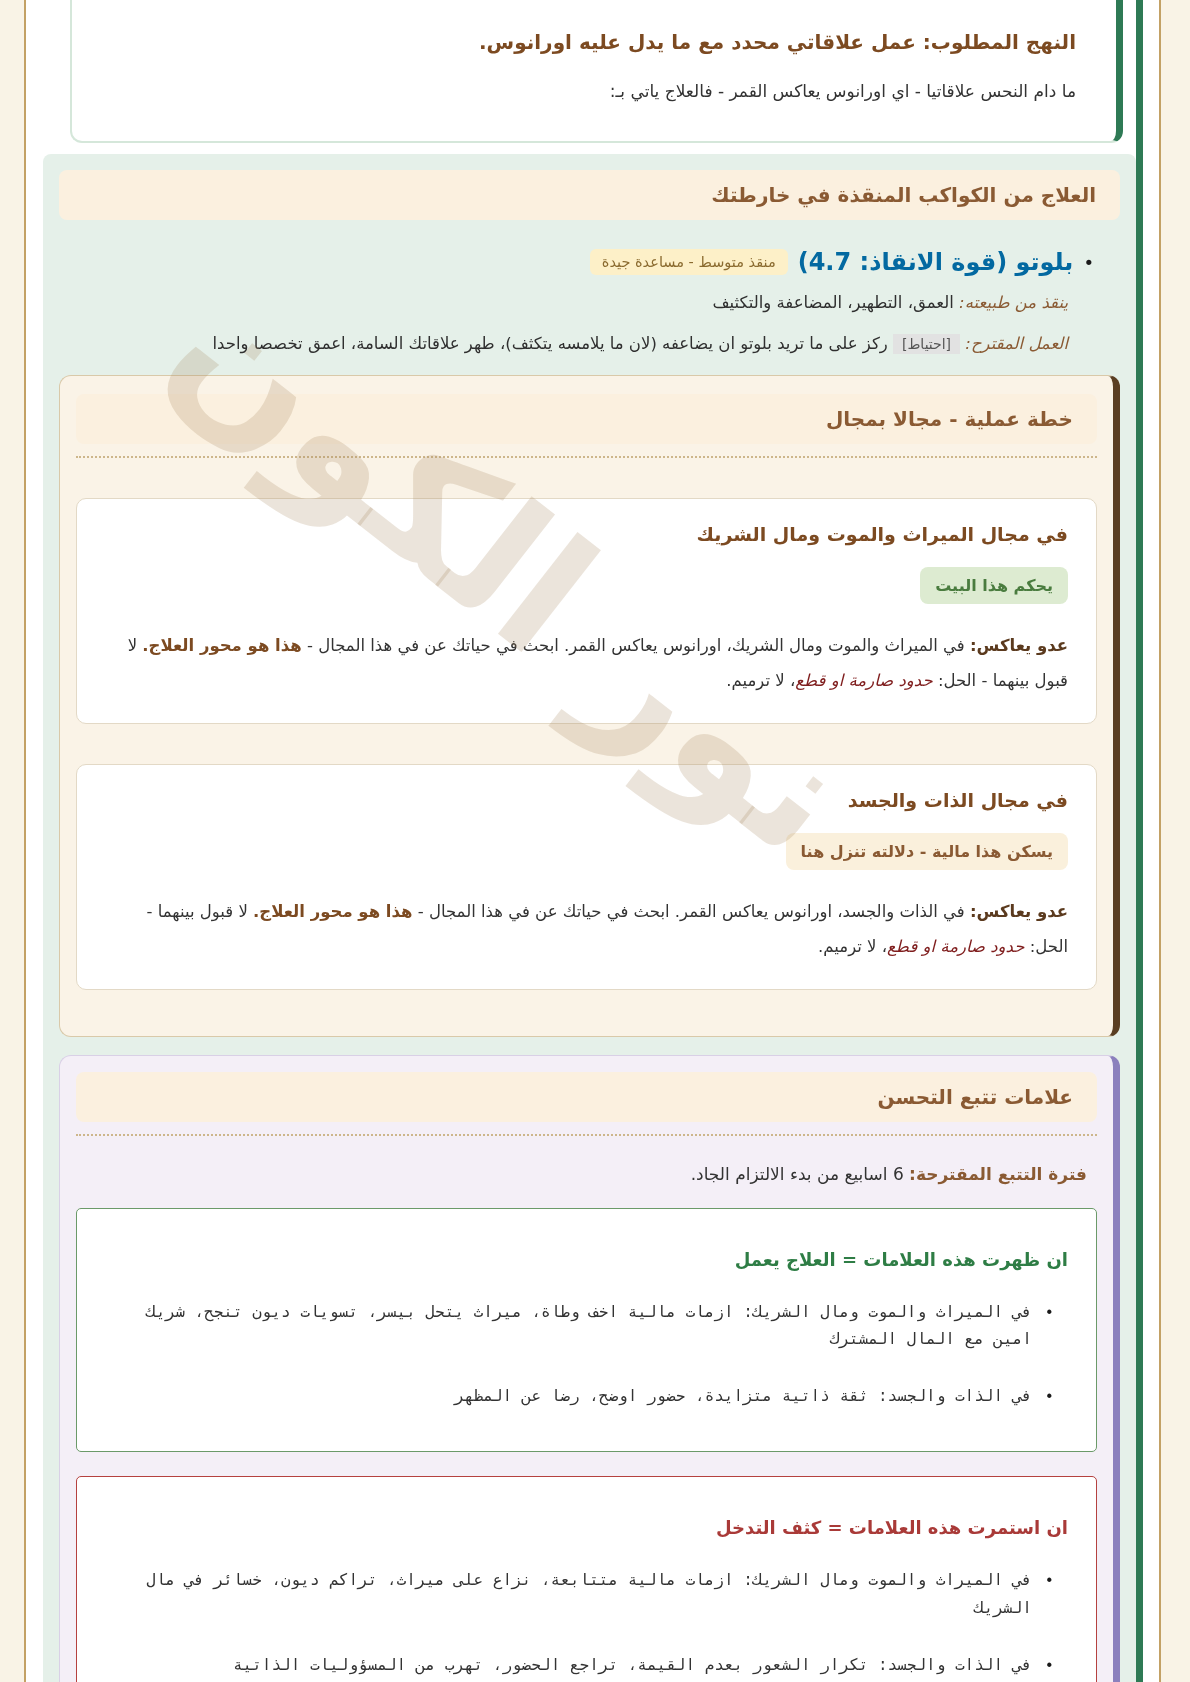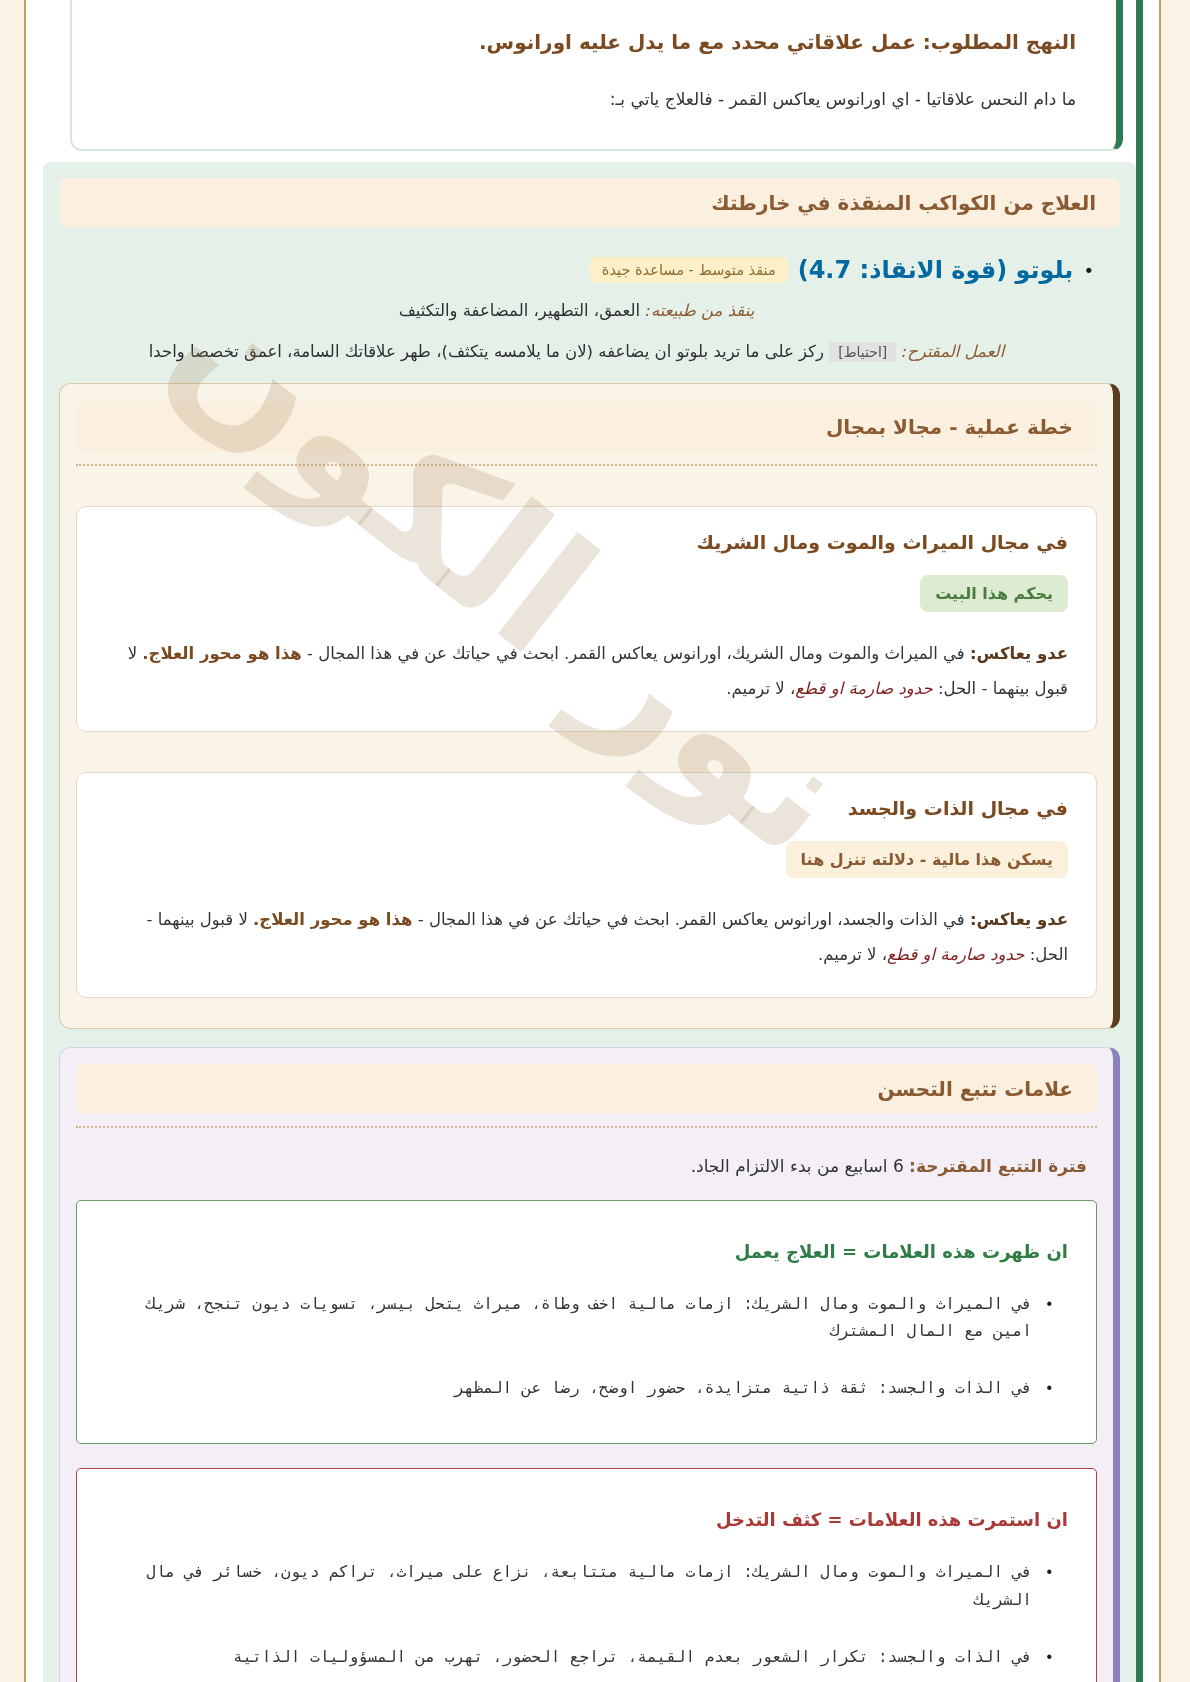--- a/index.html
+++ b/index.html
@@ -28,21 +28,21 @@
   .approach-card {
     background:#ffffff;
     border:2px solid #d5e7da;
     border-left:2px solid #d5e7da;
     border-right:7px solid #2e7a55;
     border-radius:12px;
     margin:-44px 13px 0 27px;
     padding:72px 40px 36px 40px;
   }
   .approach-title { color:#7c4a21; font-weight:bold; font-size:20px; }
-  .approach-card p.plain { margin-top:32px; font-size:17px; color:#333; line-height:1.6; }
+  .approach-card p.plain { margin-top:24px; font-size:17px; color:#333; line-height:1.6; }
   .approach-card .num { color:#333; }
   .approach-card .bold-brown { color:#7c4a21; font-weight:bold; }
 
   
   .mint {
     background:#e5f0e9;
     margin-top:11px;
     border-radius:8px 8px 0 0;
     padding:16px 16px 0 16px;
     min-height:1480px;
@@ -59,35 +59,35 @@
 
   
   .pluto { margin:28px 26px 0 26px; font-size:16.5px; color:#2f2f2f; }
   .pluto-row { display:flex; align-items:center; gap:10px; }
   .bullet-dot { font-size:18px; color:#1a1a1a; }
   .pluto-name { font-weight:bold; font-size:24px; color:#0369a1; }
   .badge-yellow {
     background:#fdf0c8; color:#8a6a2f; font-size:14.5px;
     padding:5px 12px; border-radius:6px;
   }
-  .pluto-line { margin:14px 26px 0 0; line-height:1.6;text-align:center; }
+  .pluto-line { margin:14px 26px 0 0; line-height:1.6; }
   .lbl-italic { color:#8a5a33; font-style:italic; }
   .badge-gray {
     background:#e2e2e2; color:#555; font-size:14px;
     padding:2px 9px; border-radius:0;
   }
 
   
   .plan-card {
     margin-top:18px;
     background:#faf3e7;
     border:1px solid #d9c9a9;
     border-right:7px solid #5a3e22;
     border-radius:12px;
-    padding:18px 16px 30px 16px;
+    padding:18px 16px 46px 16px;
   }
   .area-card {
     background:#ffffff;
     border:1px solid #e3d9c6;
     border-radius:10px;
     padding:24px 28px;
     margin-top:40px;
   }
   .area-title { color:#7c4a21; font-weight:bold; font-size:19px; }
   .badge-green {

